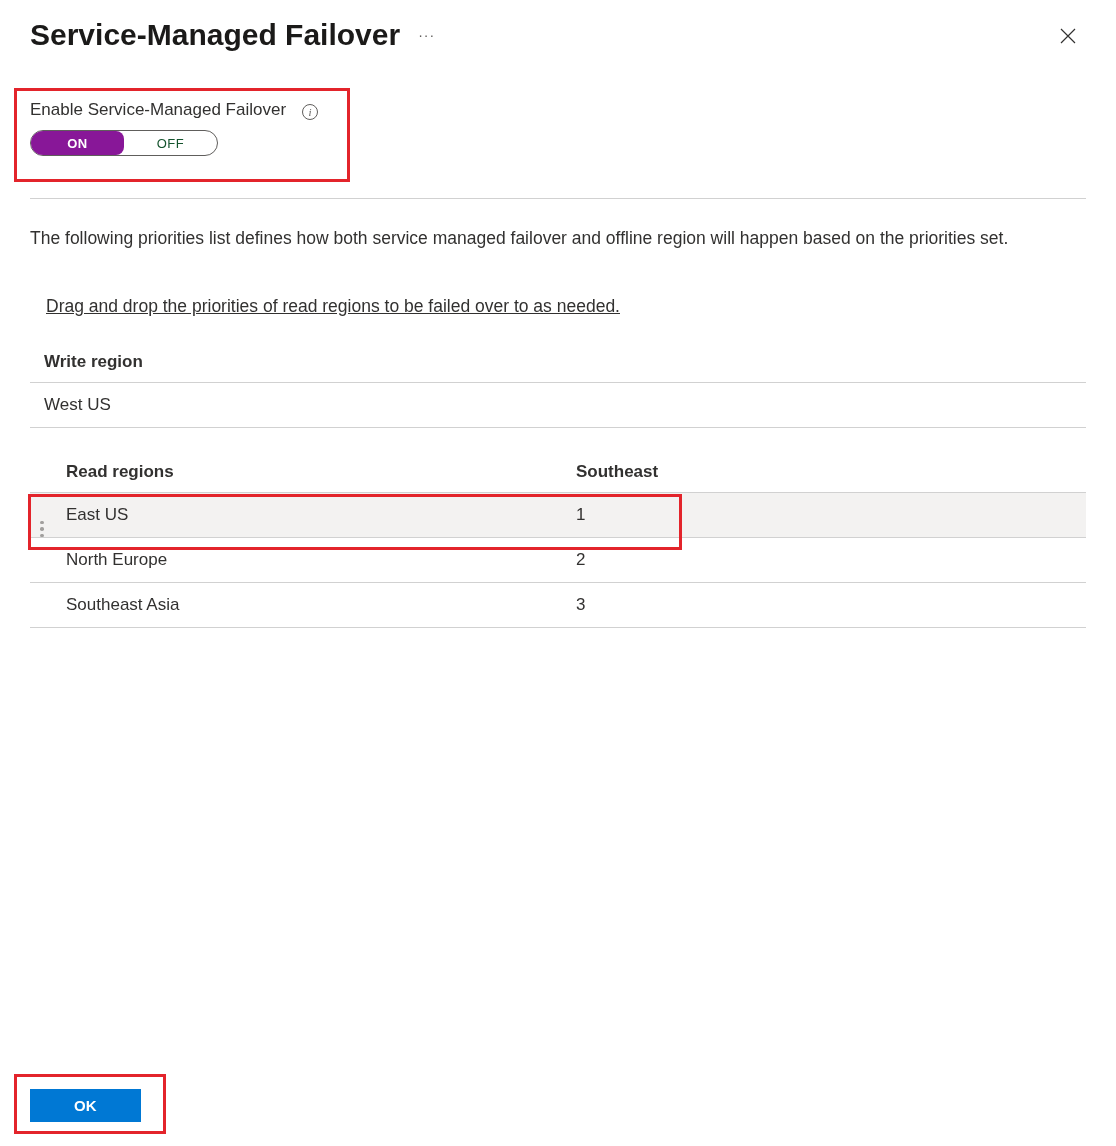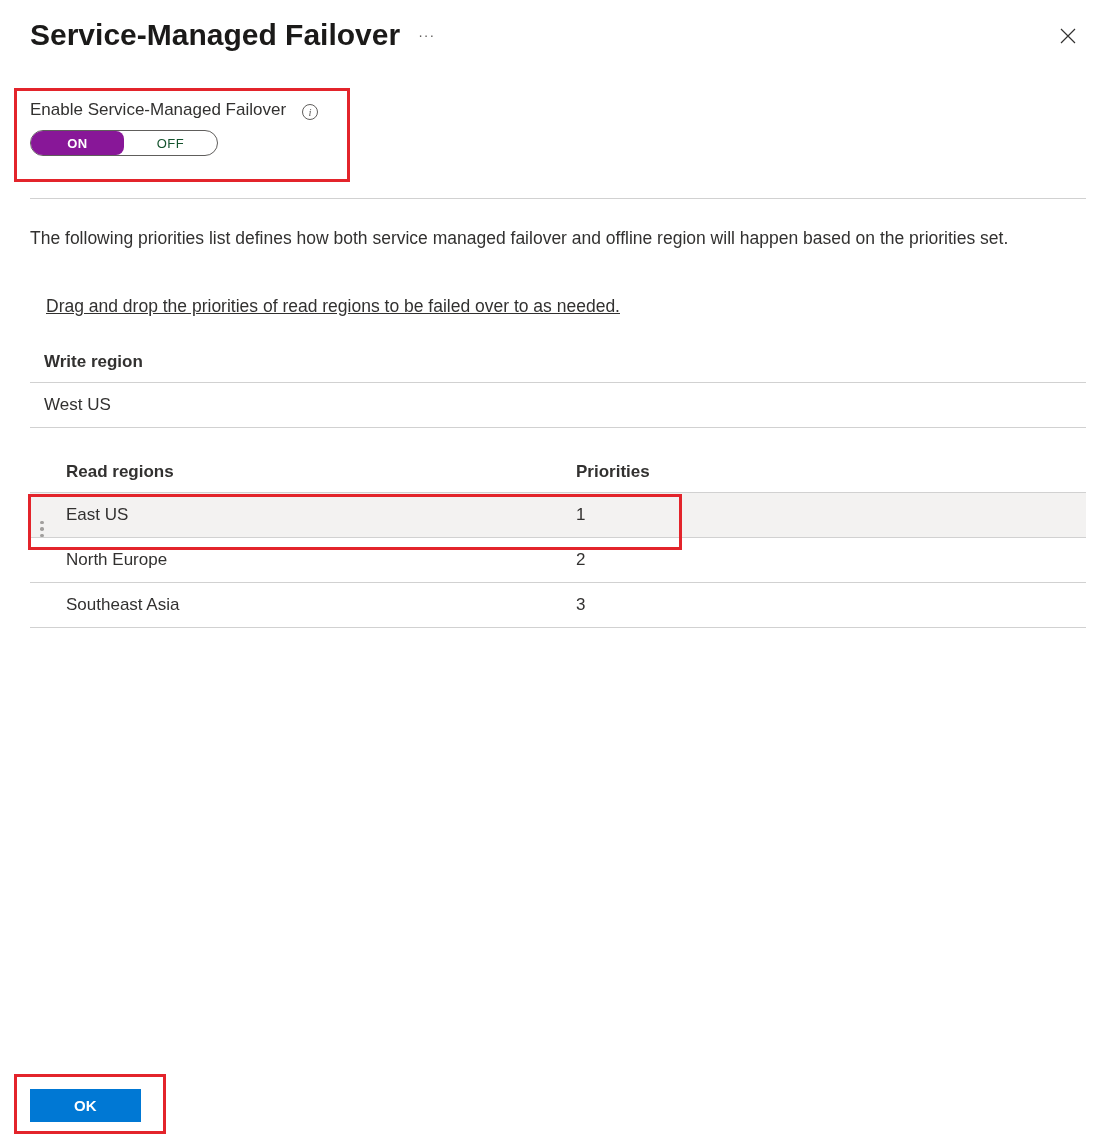--- a/index.html
+++ b/index.html
@@ -276,21 +276,21 @@
 <div class="drag-instruction">Drag and drop the priorities of read regions to be failed over to as needed.</div>
 
 <div class="write-region-section">
   <div class="write-region-header">Write region</div>
   <div class="write-region-value">West US</div>
 </div>
 
 <div class="read-regions-section">
   <div class="read-regions-header">
     <div class="read-regions-header-col1">Read regions</div>
-    <div class="read-regions-header-col2">Priorities</div>
+    <div class="read-regions-header-col2">Southeast</div>
   </div>
 
   <div class="read-region-row selected">
     <div class="drag-handle">
       <span class="drag-dot"></span>
         <span class="drag-dot"></span>
         <span class="drag-dot"></span>
     </div>
     <div class="region-name">East US</div>
     <div class="region-priority">1</div>

